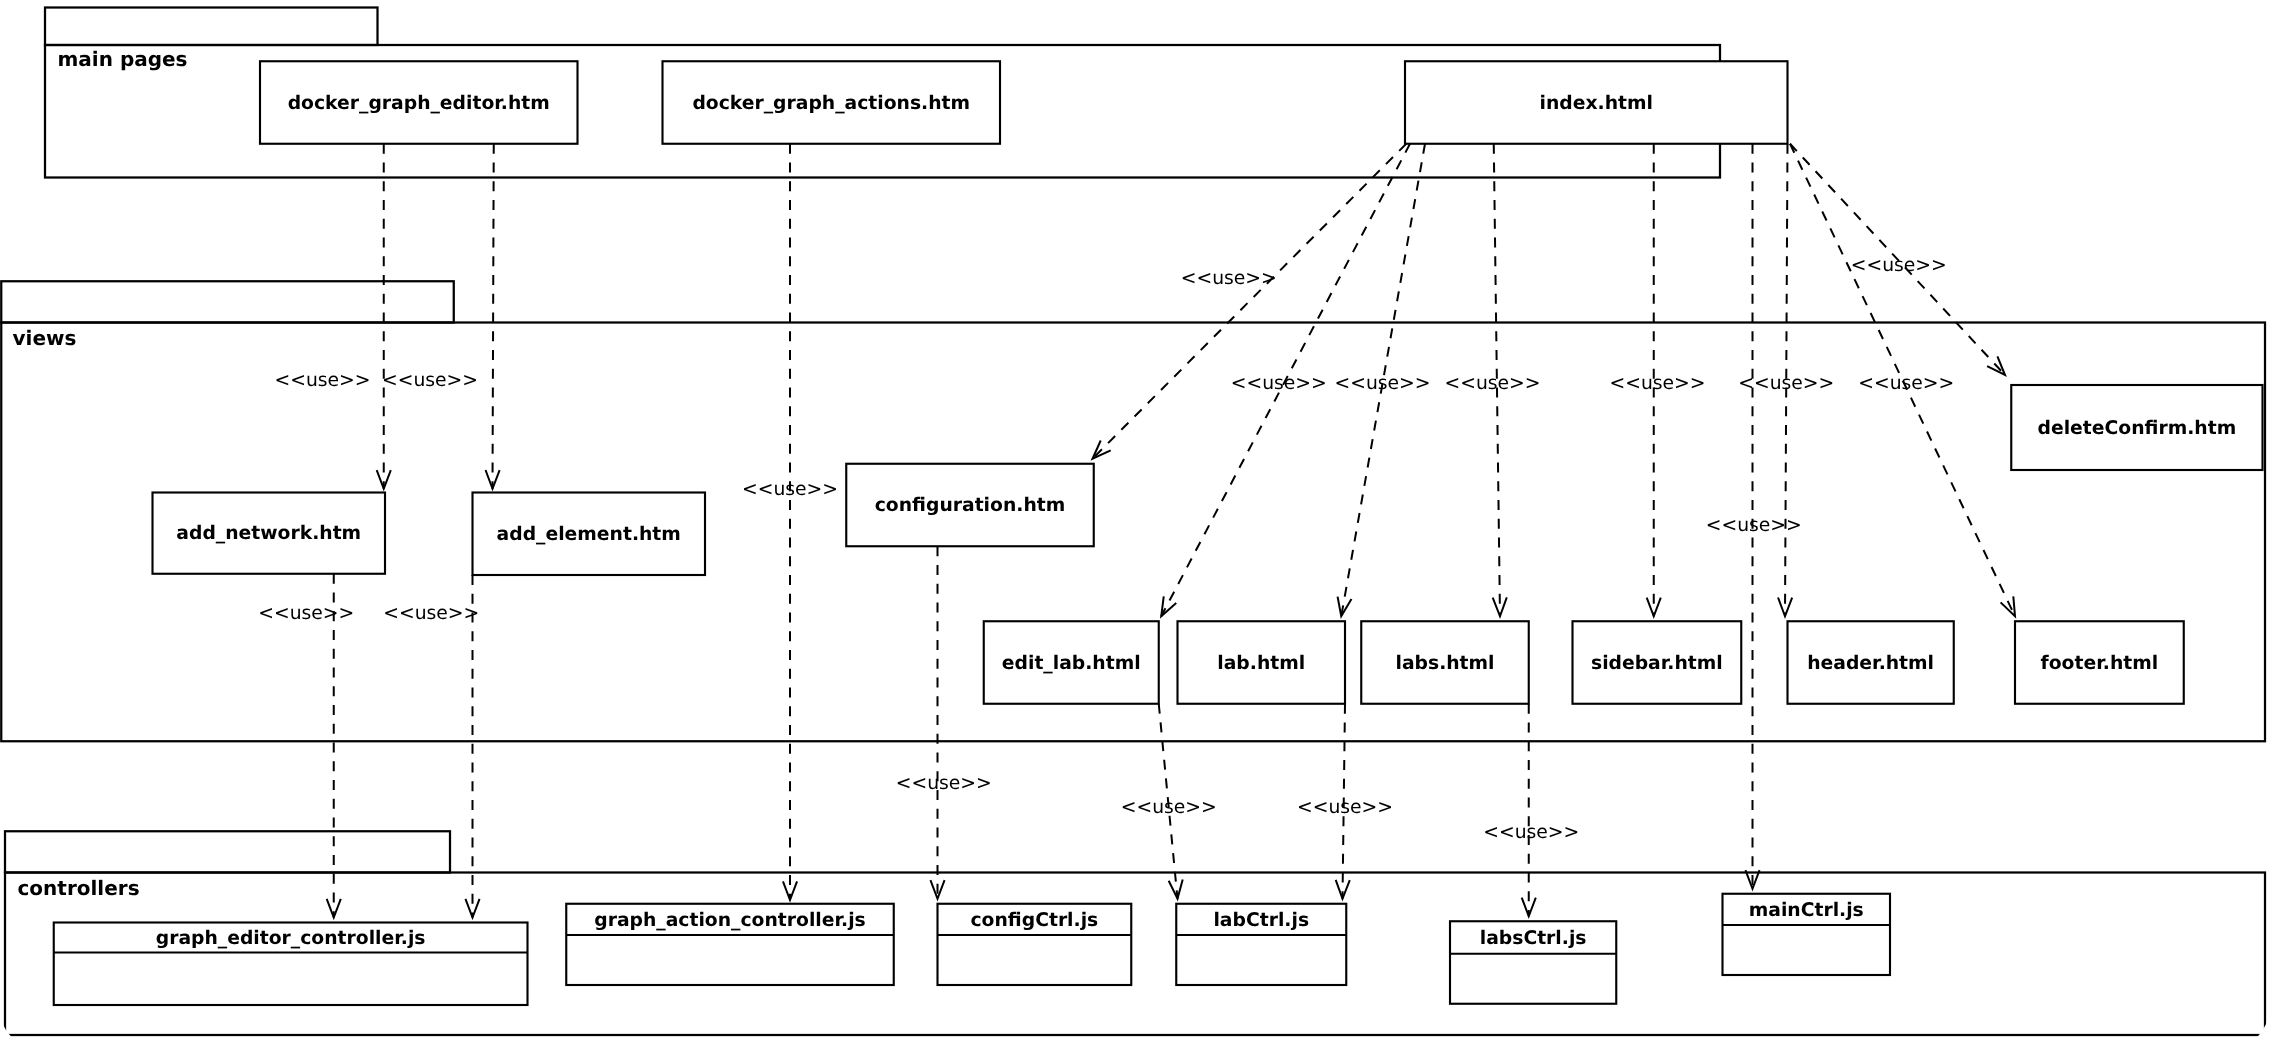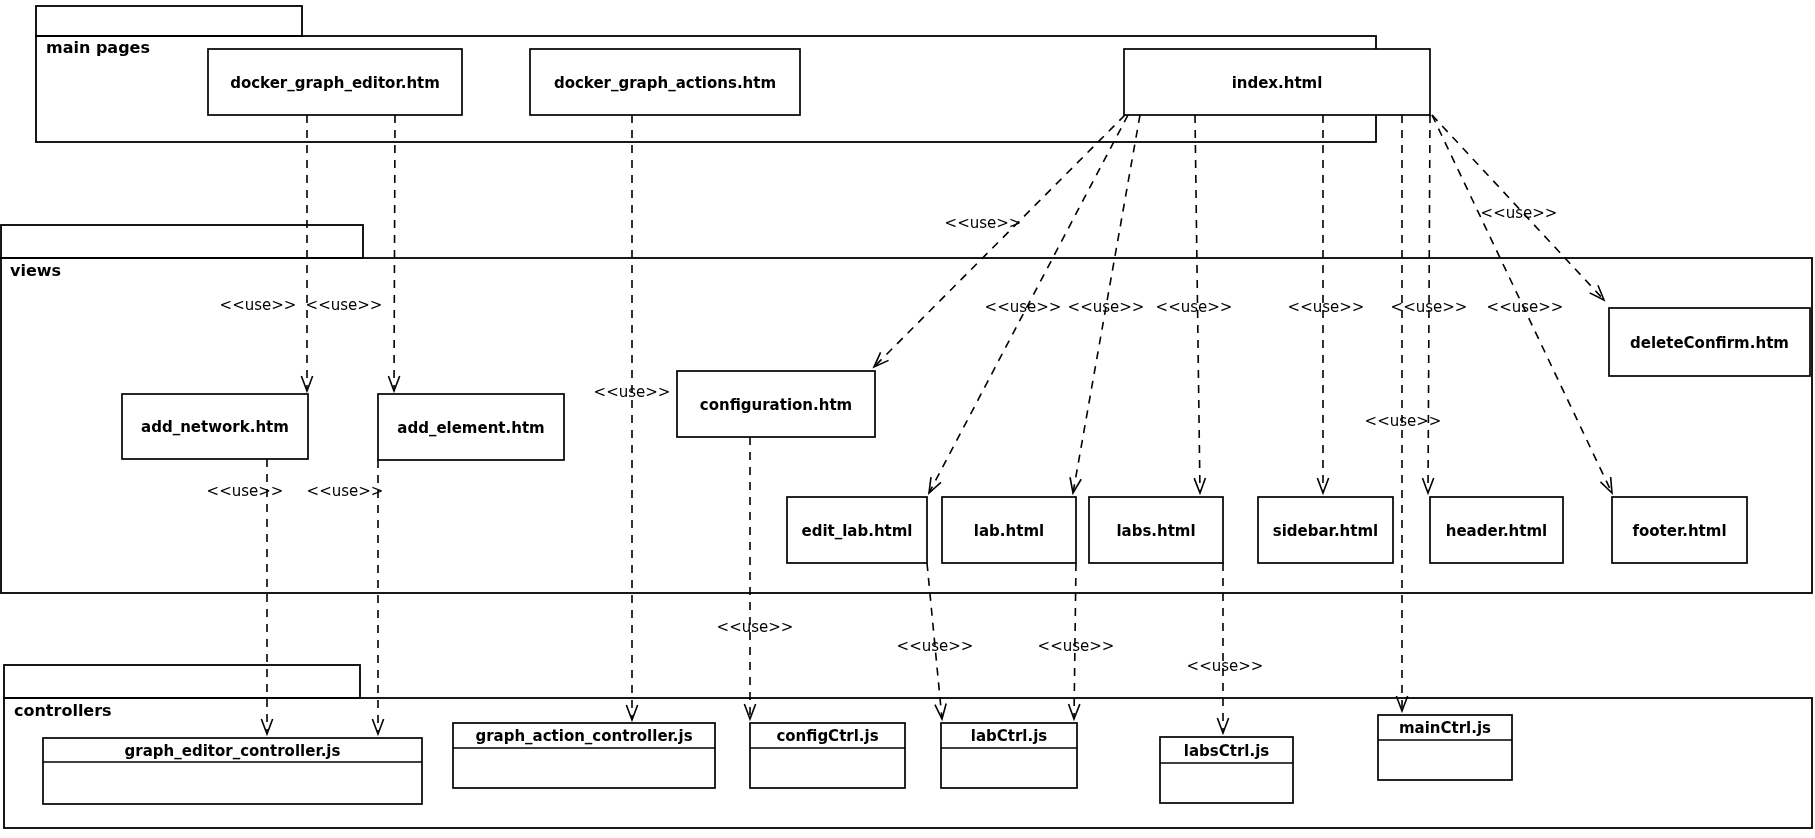--- a/index.html
+++ b/index.html
@@ -1,17 +1,17 @@
 <!DOCTYPE html>
 <html><head>
 <meta charset="utf-8">
 <style>
   html,body{margin:0;padding:0;background:#ffffff;}
   .stage{position:relative;width:1815px;height:838px;background:#fff;overflow:hidden;
-         font-family:"DejaVu Sans","Liberation Sans",sans-serif;}
+         font-family:"DejaVu Sans","Liberation Sans",sans-serif;border-radius:30px;}
   svg text{font-family:"DejaVu Sans","Liberation Sans",sans-serif;}
   .box-title{font-weight:bold;}
 </style>
 </head>
 <body>
 
 <div class="stage">
   <svg id="diagram-svg" width="1815" height="838" viewBox="0 0 1815 838" xmlns="http://www.w3.org/2000/svg">
       <rect x="0" y="0" width="1815" height="838" fill="#ffffff"></rect>
       <rect x="36" y="6" width="266" height="30" fill="#fff" stroke="#000000" stroke-width="1.8"></rect>

